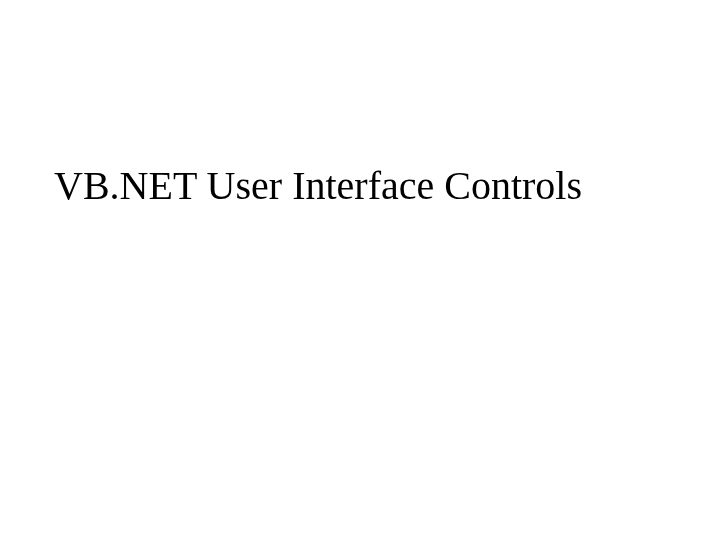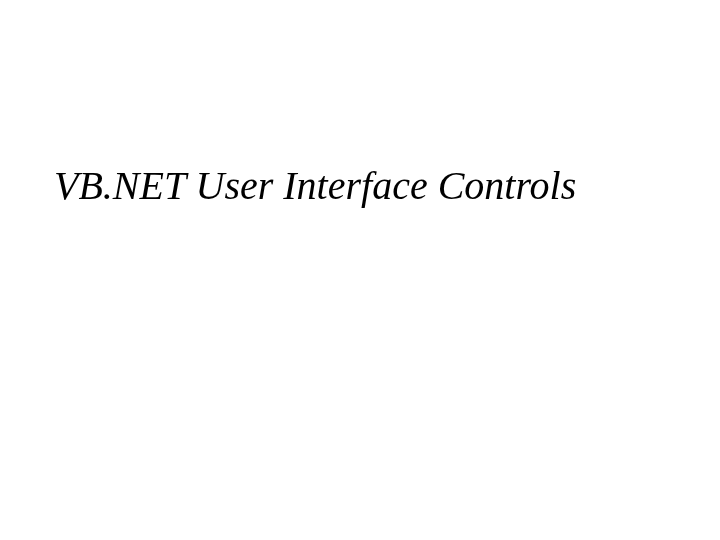--- a/index.html
+++ b/index.html
@@ -12,21 +12,20 @@
       height: 540px;
       background: #ffffff;
       font-family: "Times New Roman", Times, serif;
       position: relative;
       overflow: hidden;
     }
     .slide {
       width: 100%;
       height: 100%;
       position: relative;
-      font-style: italic;
     }
     .title {
       position: absolute;
       top: 162px;
       left: 54px;
       right: 54px;
       font-size: 40px;
       font-weight: 400;
       color: #000000;
       text-align: left;

